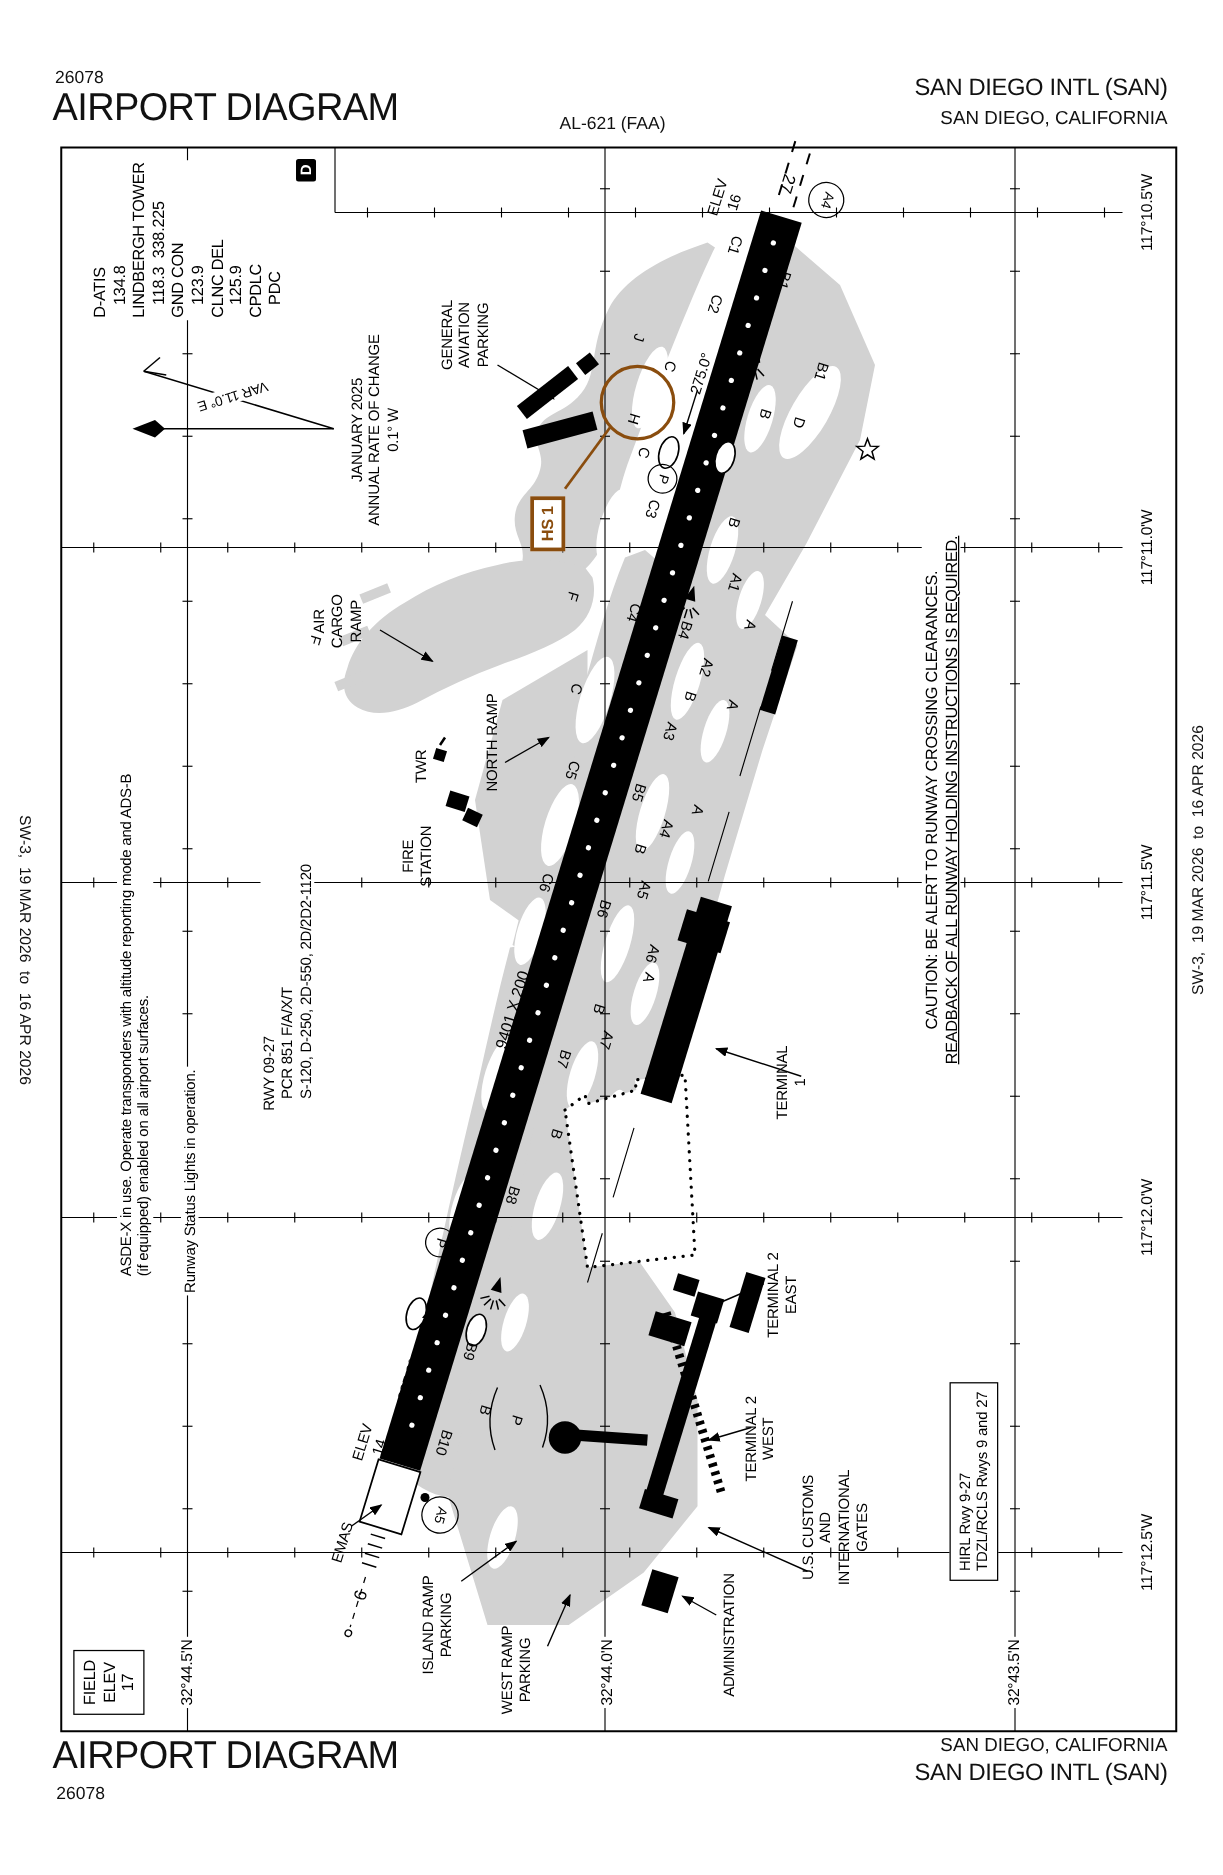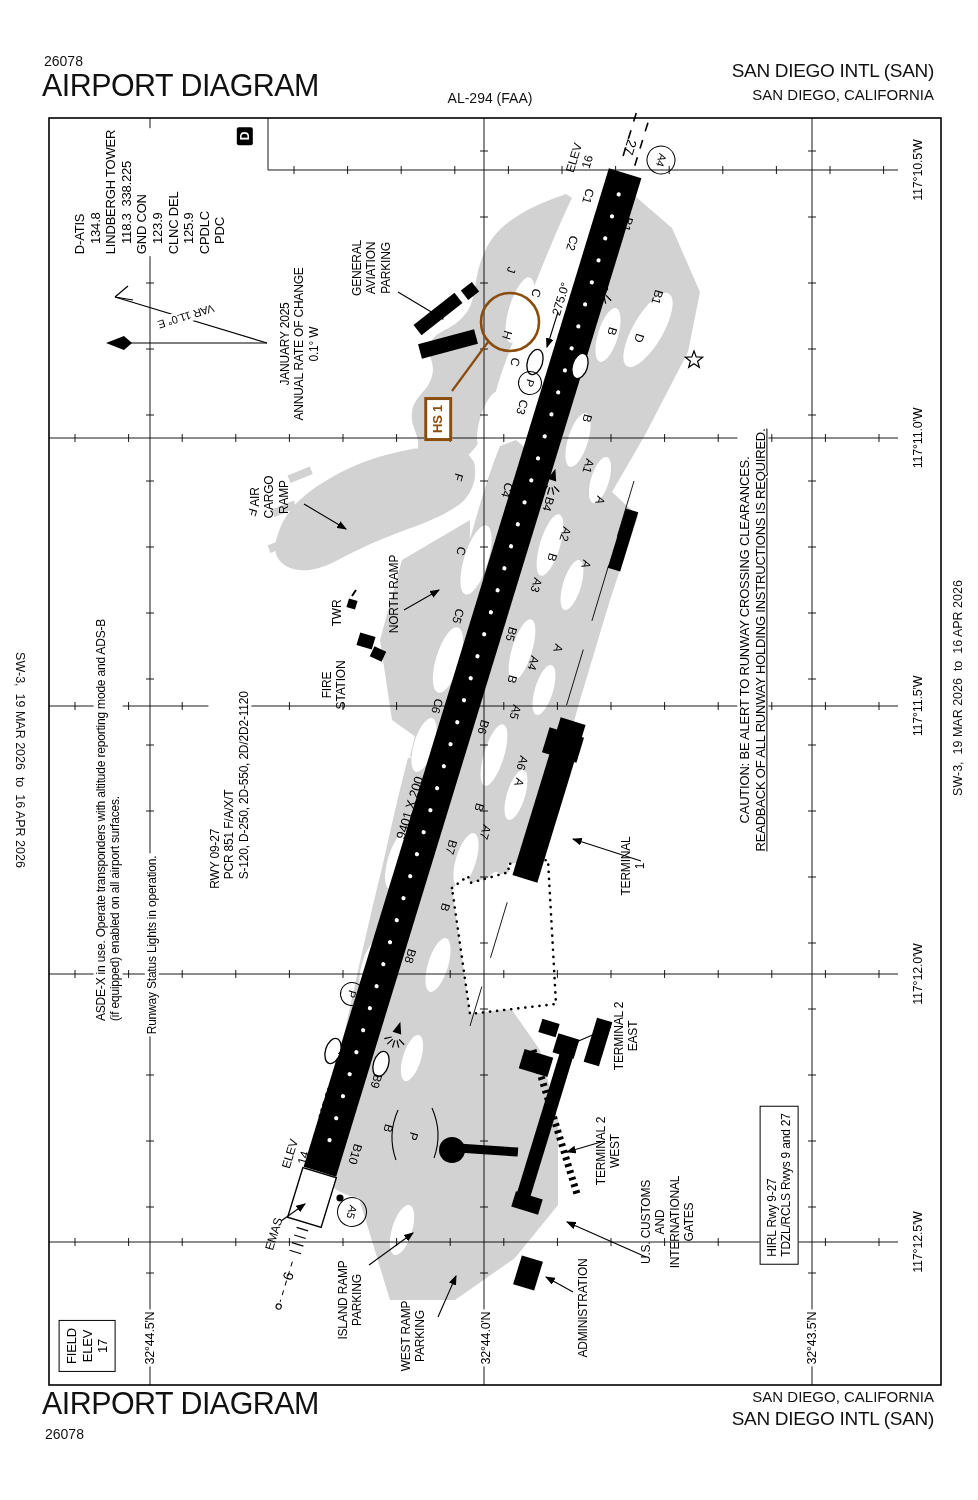--- a/index.html
+++ b/index.html
@@ -29,21 +29,21 @@
   .lbl.box-filled{background:#000;color:#fff;padding:1px 5px;font-weight:bold;border-radius:2px;}
   .edge{position:absolute;white-space:pre;font-size:12.5px;transform:translate(-50%,-50%) rotate(var(--r));}
 </style>
 </head>
 <body>
 
 <div class="page">
 
   <div class="abs hdr-code">26078</div>
   <div class="abs hdr-title">AIRPORT DIAGRAM</div>
-  <div class="abs hdr-al">AL-294 (FAA)</div>
+  <div class="abs hdr-al">AL-621 (FAA)</div>
   <div class="abs hdr-apt">SAN DIEGO INTL (SAN)</div>
   <div class="abs hdr-city">SAN DIEGO, CALIFORNIA</div>
 
   <div class="map">
     <svg id="map-svg" width="978" height="1500" viewBox="0 0 978 1500">
         <path d="M 566,194 C 530,206 500,222 487,247 C 470,280 480,300 462,318 C 448,332 436,330 430,344 C 426,356 436,362 432,376 C 428,392 414,396 412,412 C 410,428 420,434 418,448 L 432,466 C 452,470 470,458 480,440 C 492,416 494,392 504,366 C 516,334 530,296 544,262 C 554,238 564,214 572,198 Z" fill="#d2d2d2" stroke="none"></path>
         <path d="M 468,454 C 446,446 420,446 398,452 C 370,458 346,468 324,482 C 300,496 284,514 278,534 C 272,550 276,560 286,566 C 300,574 318,570 334,562 C 356,550 378,540 400,532 C 422,524 444,516 460,504 C 472,494 478,478 474,462 Z" fill="#d2d2d2" stroke="none"></path>
         <path d="M 500,446 C 486,480 478,512 468,546 C 456,586 446,620 436,656 C 426,692 418,724 410,756 L 434,770 C 446,736 456,700 466,664 C 478,622 490,582 502,542 C 512,508 522,476 530,452 L 516,440 Z" fill="#d2d2d2" stroke="none"></path>
         <path d="M 470,520 L 402,560 L 380,640 L 392,720 L 420,740 L 452,640 L 470,560 Z" fill="#d2d2d2" stroke="none"></path>
         <path d="M 408,758 C 398,796 390,832 382,868 C 372,908 364,944 356,980 C 348,1016 340,1052 334,1088 C 328,1122 324,1152 322,1178 C 336,1192 350,1198 364,1198 C 372,1166 378,1136 386,1104 C 394,1068 402,1032 412,996 C 422,956 432,918 442,878 C 452,838 462,800 472,764 L 444,752 Z" fill="#d2d2d2" stroke="none"></path>

